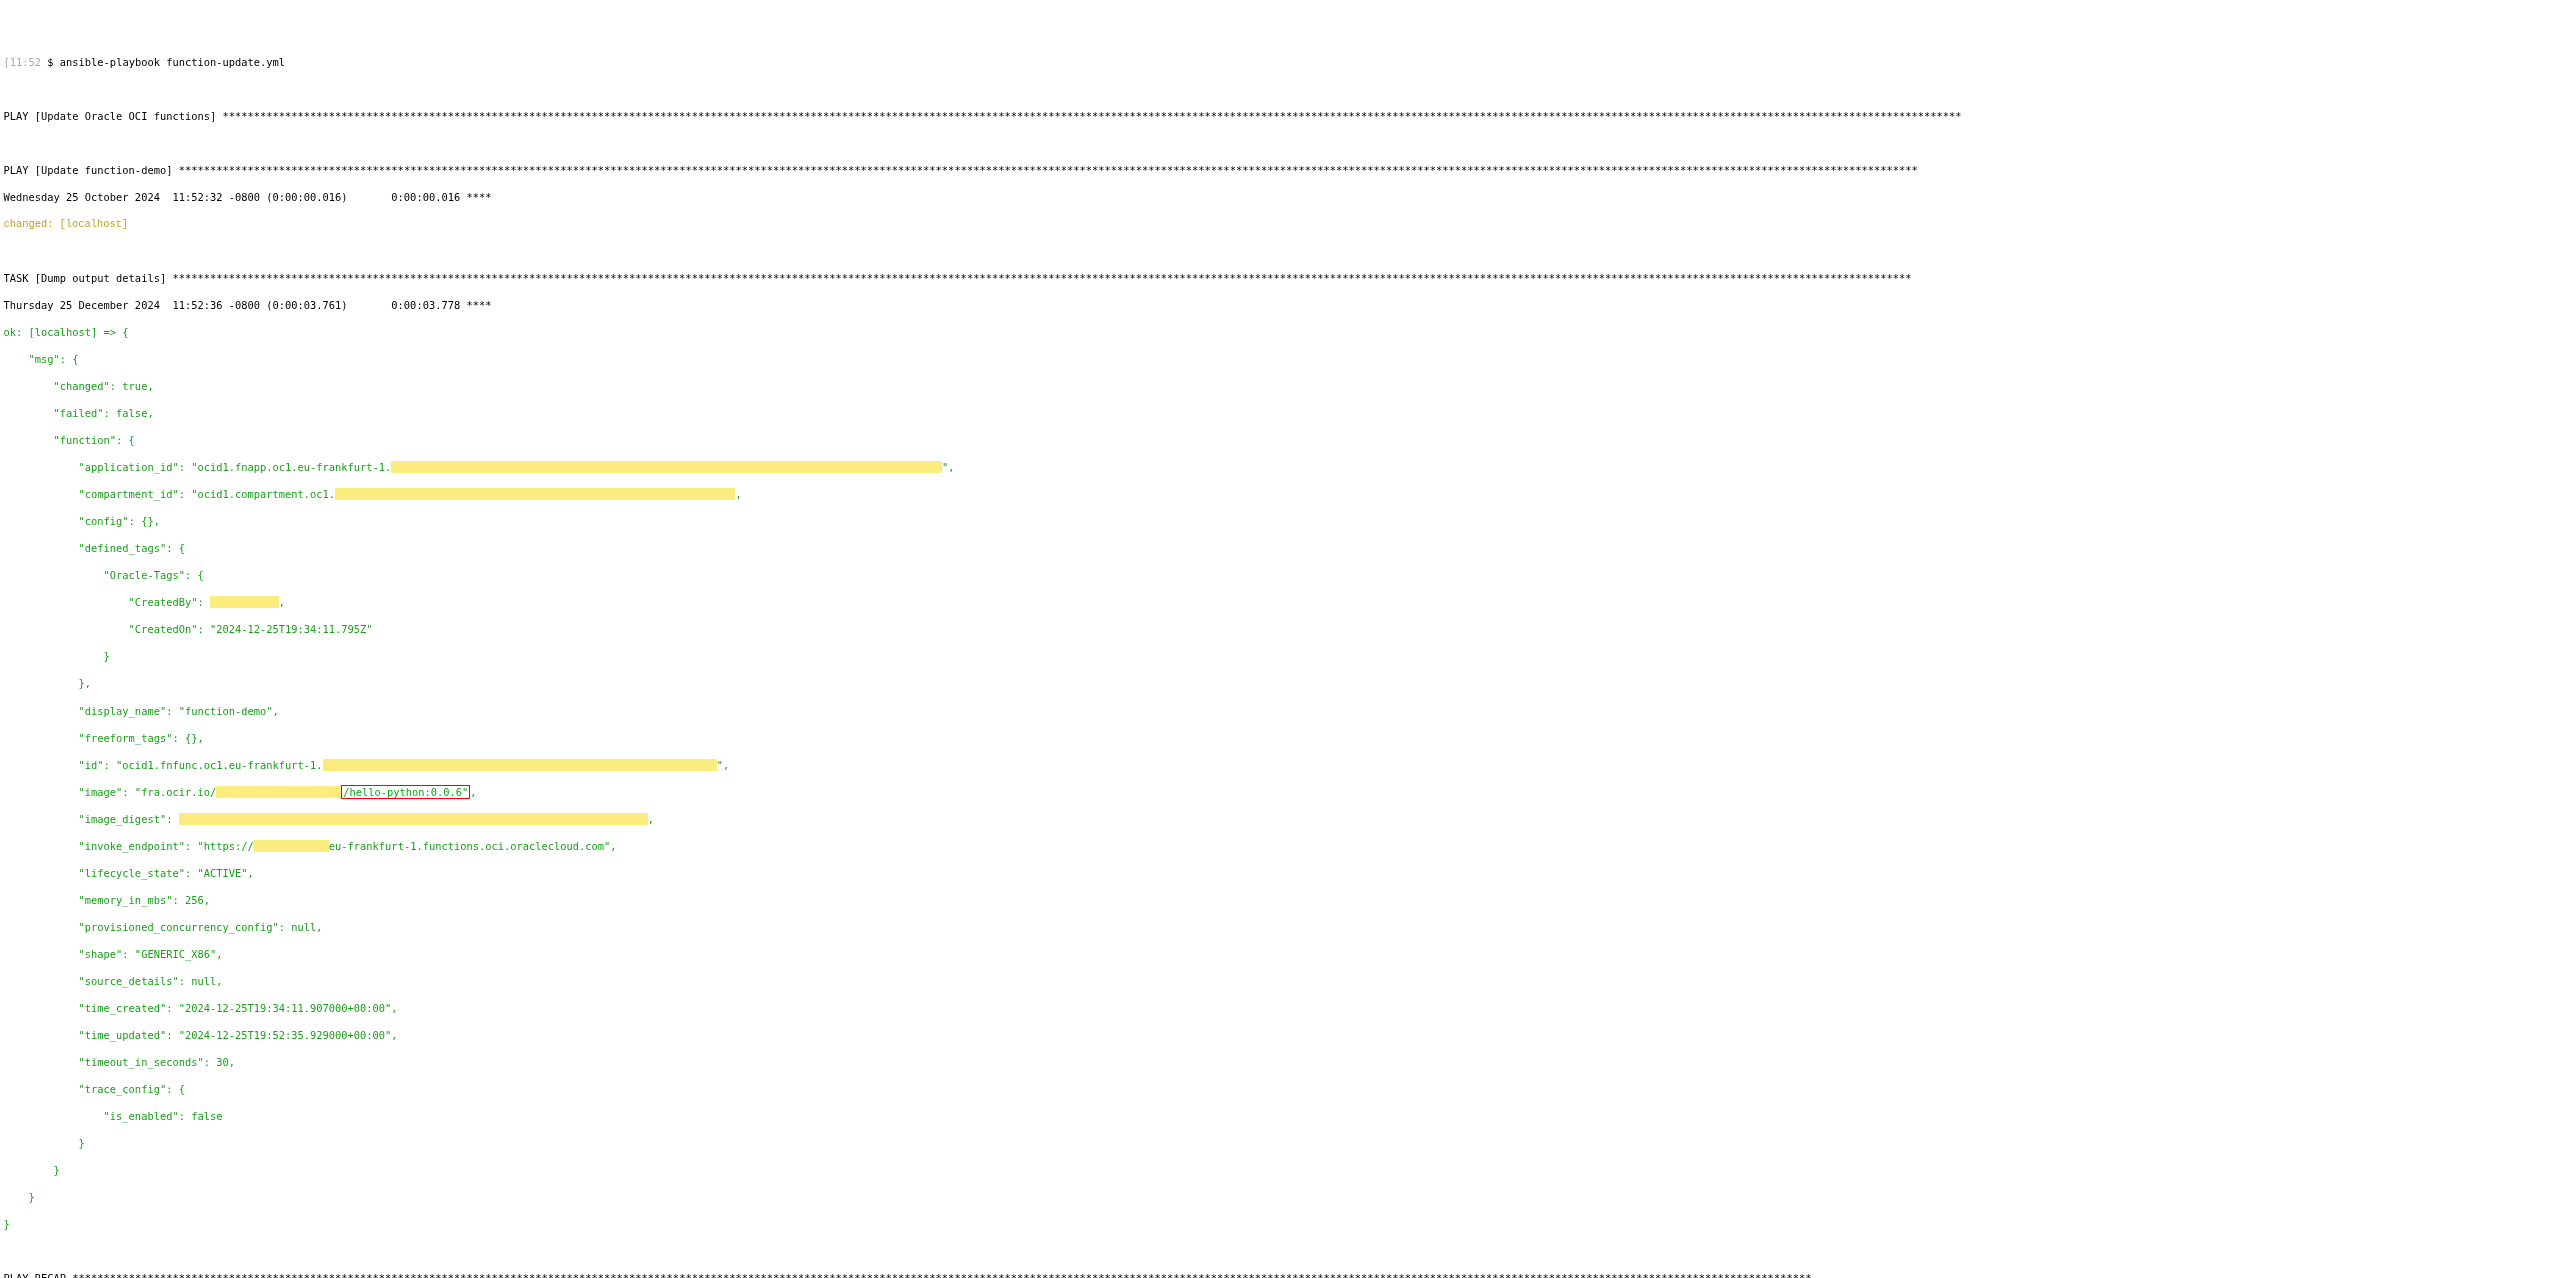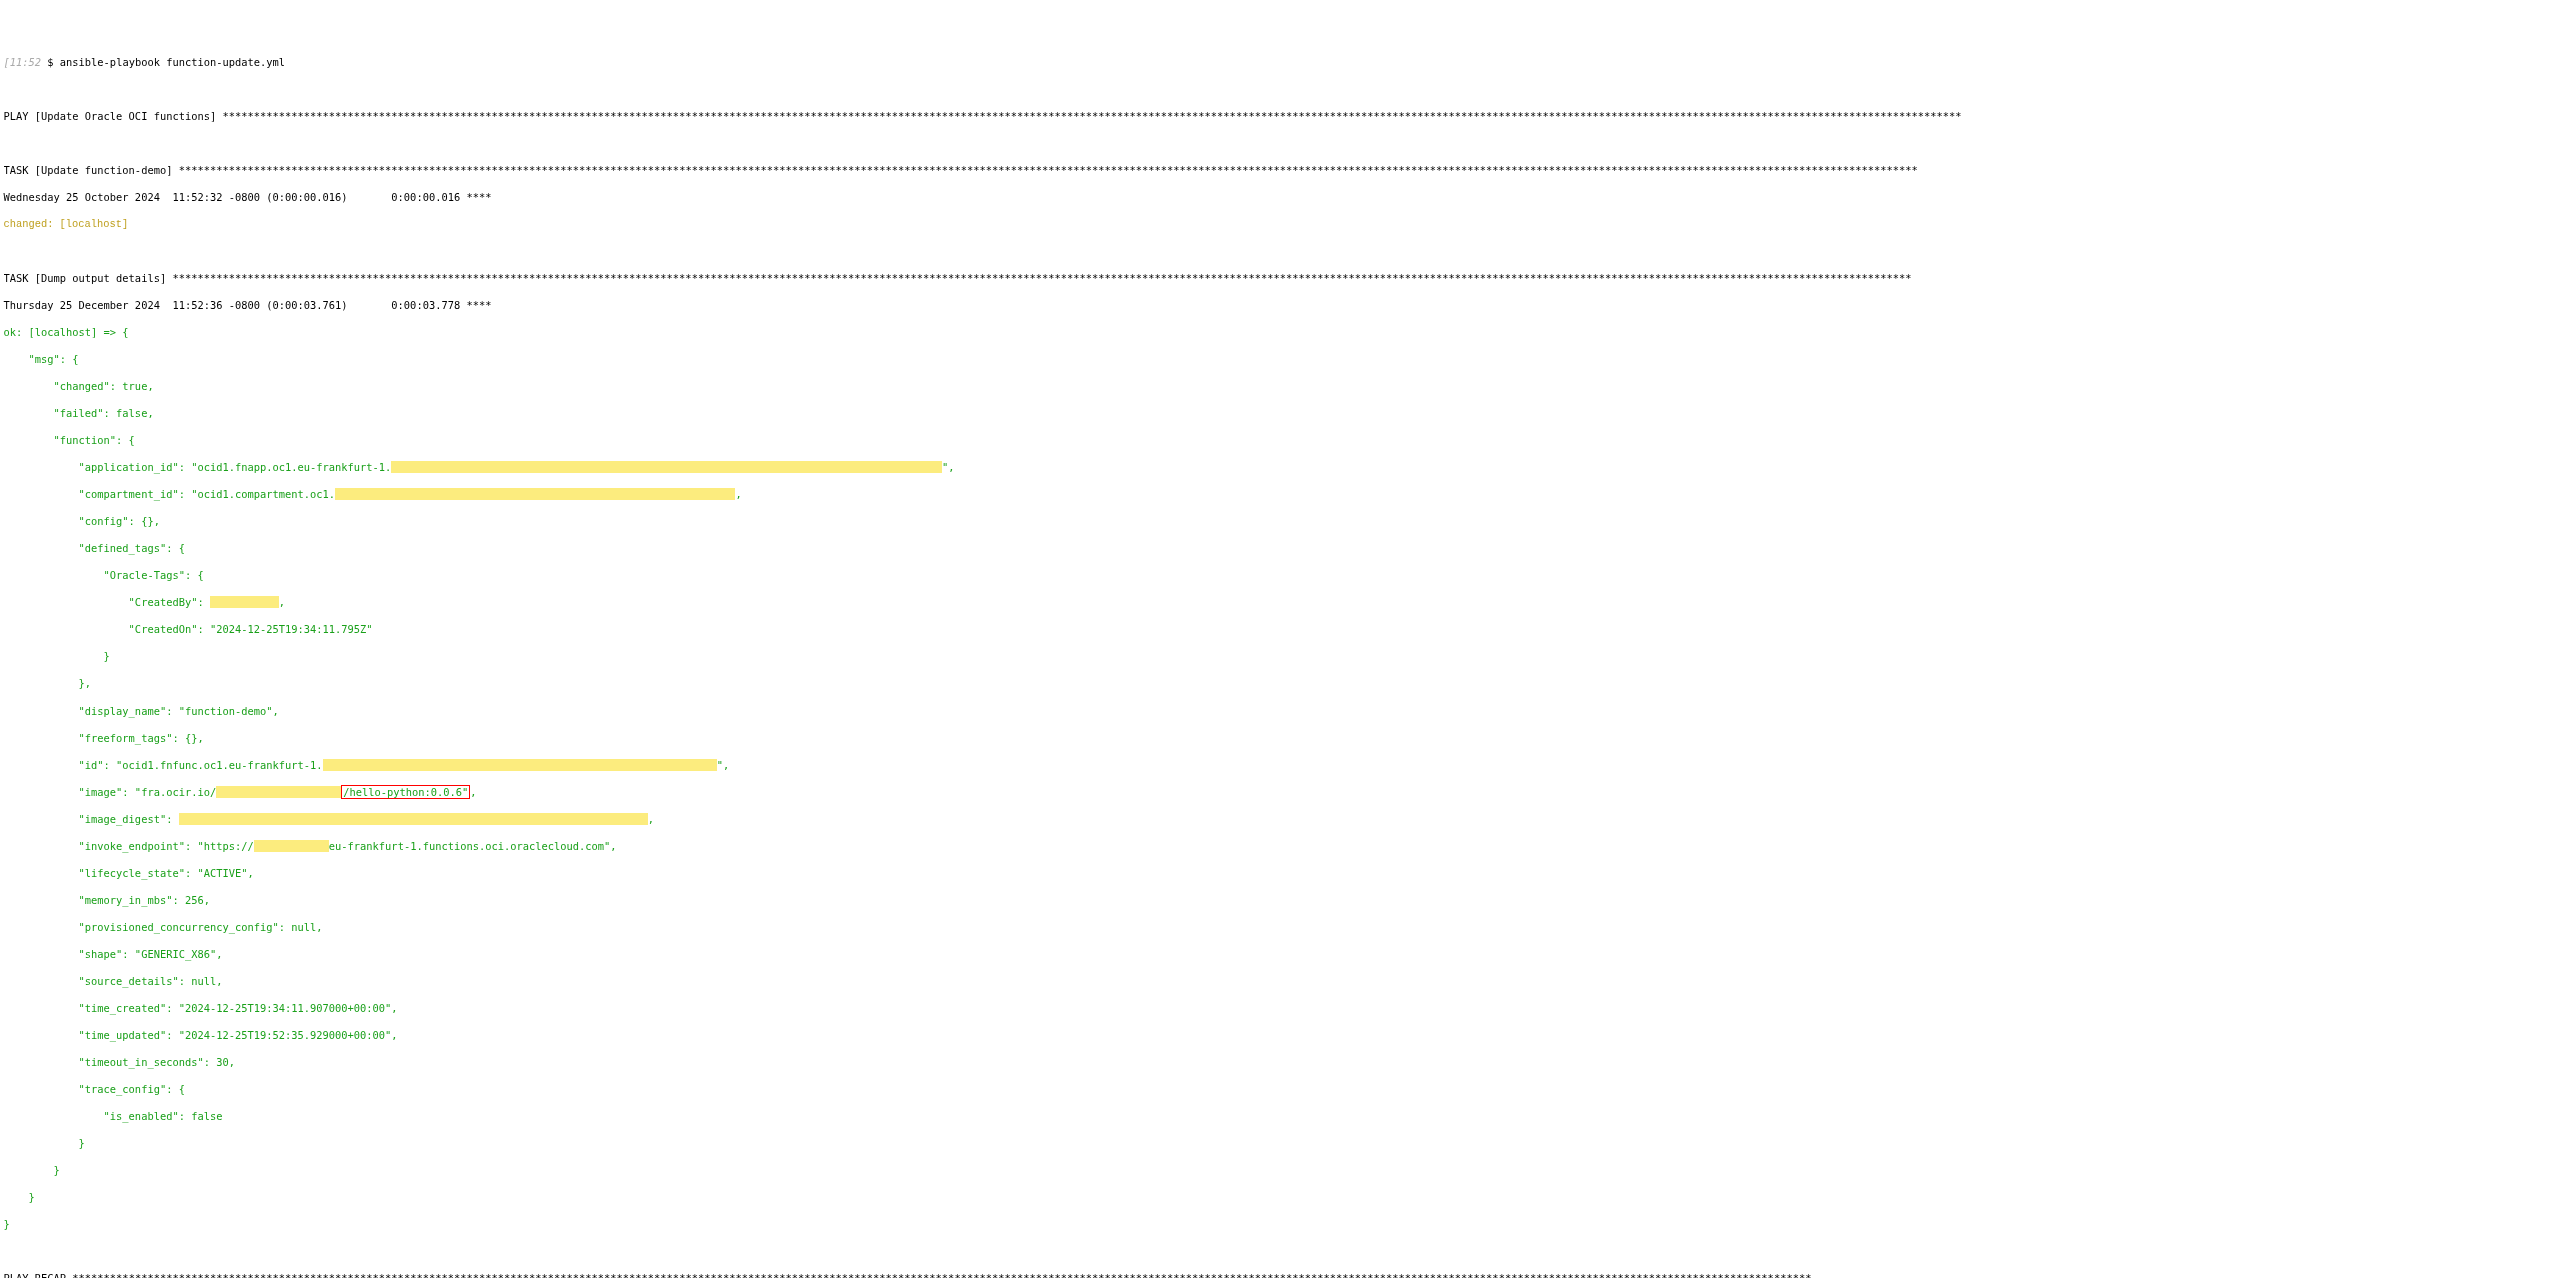--- a/index.html
+++ b/index.html
@@ -5,38 +5,38 @@
     * { margin: 0; padding: 0; box-sizing: border-box; }
     body {
       font-family: monospace;
       font-size: 10.4px;
       line-height: 1.3;
       background: #ffffff;
       color: #000000;
       white-space: pre;
       padding: 1.7px 3.5px;
     }
-    .prompt-time { color: #aaaaaa; font-style: italic; }
+    .prompt-time { color: #aaaaaa; }
     .green { color: #1aa01a; }
     .yellow { color: #bfa020; font-family: Liberation Mono, monospace; }
     .highlight { background: #fcec7e; }
     .red-box { border: 0.9px solid #ff0000; padding: 0 0.9px; }
     .line { display: block; }
     .fill-line { overflow: hidden; }
   </style>
 </head>
 <body>
 
 
 
 <span class="line"><span class="prompt-time">[11:52</span><span> $ </span><span>ansible-playbook function-update.yml</span></span>
 <span class="line"> </span>
 <span class="line fill-line"><span>PLAY [Update Oracle OCI functions] </span><span>**************************************************************************************************************************************************************************************************************************************************************************************</span></span>
 <span class="line"> </span>
-<span class="line fill-line"><span>TASK [Update function-demo] </span><span>**************************************************************************************************************************************************************************************************************************************************************************************</span></span>
+<span class="line fill-line"><span>PLAY [Update function-demo] </span><span>**************************************************************************************************************************************************************************************************************************************************************************************</span></span>
 <span class="line">Wednesday 25 October 2024  11:52:32 -0800 (0:00:00.016)       0:00:00.016 ****</span>
 <span class="line yellow">changed: [localhost]</span>
 <span class="line"> </span>
 <span class="line fill-line"><span>TASK [Dump output details] </span><span>**************************************************************************************************************************************************************************************************************************************************************************************</span></span>
 <span class="line">Thursday 25 December 2024  11:52:36 -0800 (0:00:03.761)       0:00:03.778 ****</span>
 <span class="line green">ok: [localhost] =&gt; {</span>
 <span class="line green">    "msg": {</span>
 <span class="line green">        "changed": true,</span>
 <span class="line green">        "failed": false,</span>
 <span class="line green">        "function": {</span>

